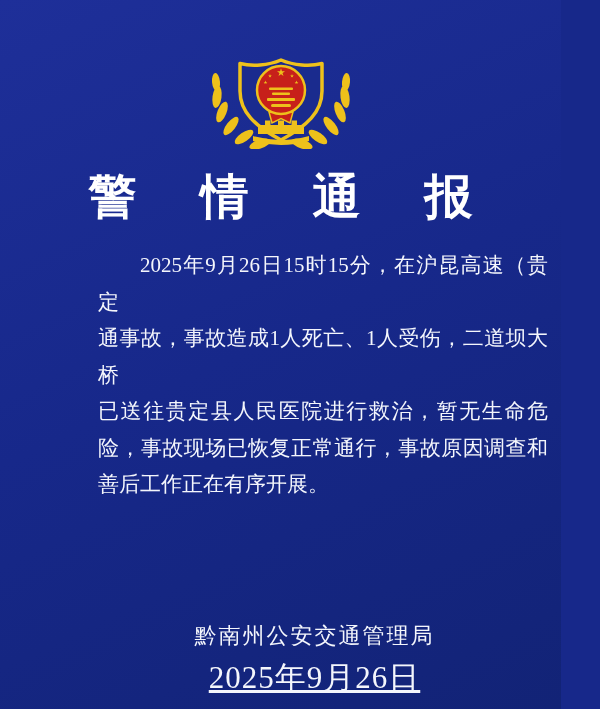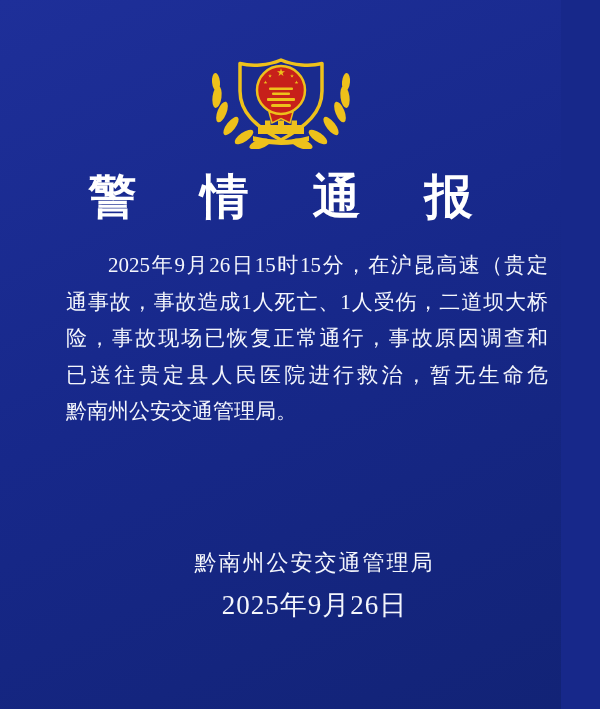--- a/index.html
+++ b/index.html
@@ -26,34 +26,35 @@
   .notice-body{
     margin:22px 52px 0 66px;
     width:482px;
     font-size:21px;line-height:36.5px;
     color:var(--text,#f4f6fc);
   }
   .body-line{
     text-align:justify;
     text-align-last:justify;
     white-space:normal;
+    margin-left:32px;
   }
   .body-line.first{ text-indent:2em; }
   .body-line.last{ text-align-last:left; }
   .sign-block{
     margin-top:118px;
     padding-left:68px;
     text-align:center;
   }
   .signature{
     font-size:22px;line-height:30px;letter-spacing:2px;
   }
   .notice-date{
     margin-top:12px;
-    font-size:27px;line-height:30px;letter-spacing:1px;
+    font-size:31px;line-height:30px;letter-spacing:1px;text-decoration:underline;
   }
 </style>
 </head>
 <body>
 
 <div class="notice-page">
 
   <div class="badge-wrap">
     <svg width="150" height="92" viewBox="0 0 150 92" xmlns="http://www.w3.org/2000/svg">
       <defs>
@@ -91,23 +92,23 @@
         <rect x="65" y="47" width="20" height="3" rx="1.5"></rect>
       </g>
     </svg>
   </div>
 
   <h1 class="notice-title">警 情 通 报</h1>
 
   <div class="notice-body">
       <div class="body-line first">2025年9月26日15时15分，在沪昆高速（贵定</div>
       <div class="body-line">通事故，事故造成1人死亡、1人受伤，二道坝大桥</div>
+      <div class="body-line">已送往贵定县人民医院进行救治，暂无生命危</div>
       <div class="body-line">险，事故现场已恢复正常通行，事故原因调查和</div>
-      <div class="body-line">已送往贵定县人民医院进行救治，暂无生命危</div>
-      <div class="body-line last">黔南州公安交通管理局。</div>
+      <div class="body-line last">善后工作正在有序开展。</div>
     </div>
 
   <div class="sign-block">
     <div class="signature">黔南州公安交通管理局</div>
     <div class="notice-date">2025年9月26日</div>
   </div>
 
 </div>
 
 </body></html>

